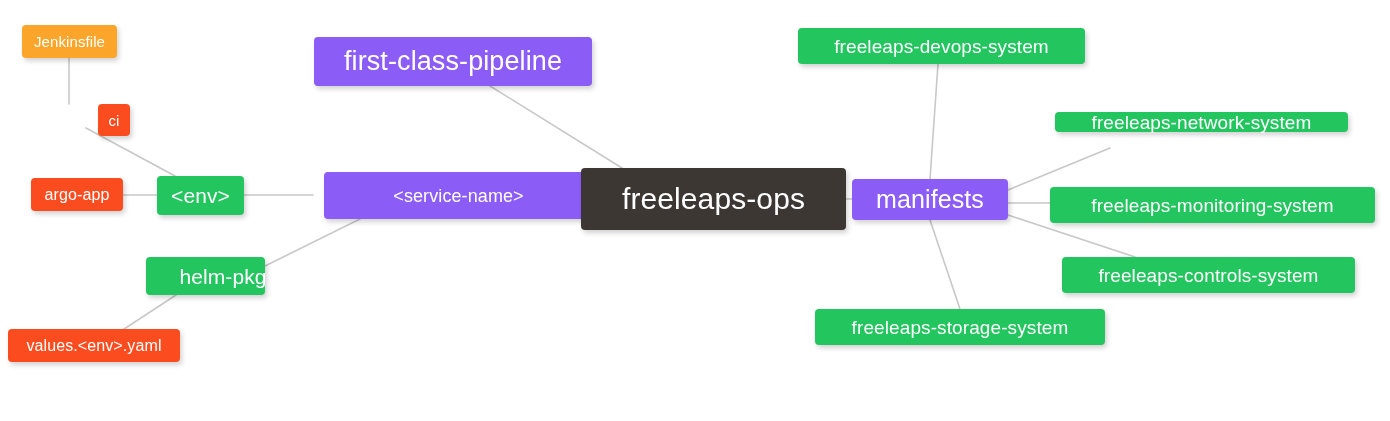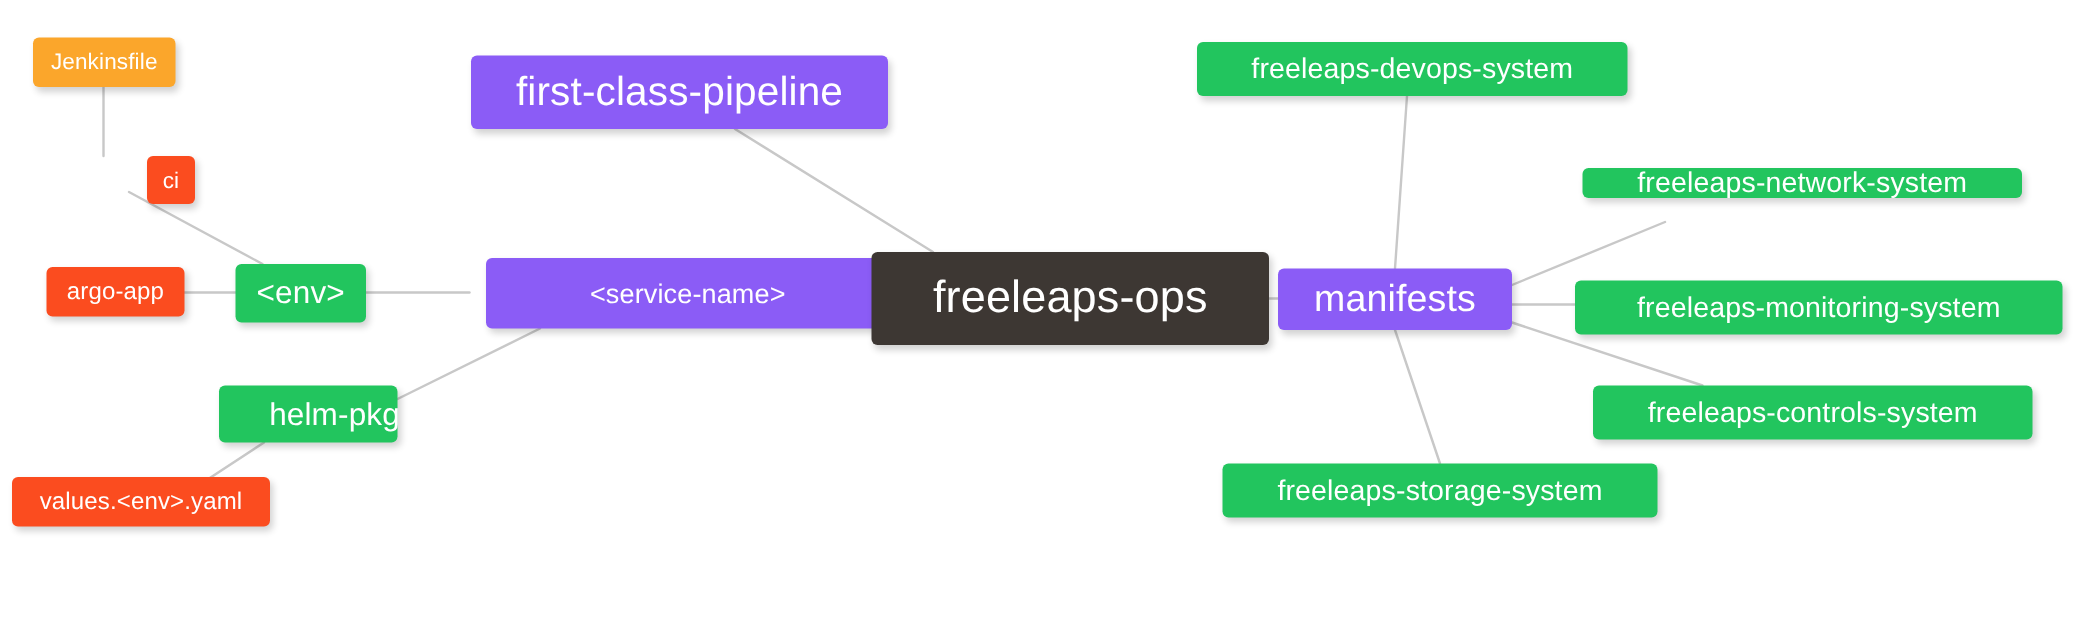--- a/index.html
+++ b/index.html
@@ -88,21 +88,21 @@
       </div>
       <div class="node node-red" style="left: 31px; top: 178px; width: 92px; height: 33px; font-size: 16px;">
         <span>argo-app</span>
       </div>
       <div class="node node-green" style="left: 157px; top: 176px; width: 87px; height: 39px; font-size: 21px;">
         <span>&lt;env&gt;</span>
       </div>
       <div class="node node-green" style="left: 146px; top: 257px; width: 119px; height: 38px; font-size: 21px; padding-left: 45px;">
         <span>helm-pkg</span>
       </div>
-      <div class="node node-red" style="left: 8px; top: 318px; width: 172px; height: 33px; font-size: 16px;">
+      <div class="node node-red" style="left: 8px; top: 329px; width: 172px; height: 33px; font-size: 16px;">
         <span>values.&lt;env&gt;.yaml</span>
       </div>
       <div class="node node-blue" style="left: 314px; top: 37px; width: 278px; height: 49px; font-size: 27px;">
         <span>first-class-pipeline</span>
       </div>
       <div class="node node-blue" style="left: 324px; top: 172px; width: 269px; height: 47px; font-size: 18px;">
         <span>&lt;service-name&gt;</span>
       </div>
       <div class="node node-root" style="left: 581px; top: 168px; width: 265px; height: 62px; font-size: 30px;">
         <span>freeleaps-ops</span>

